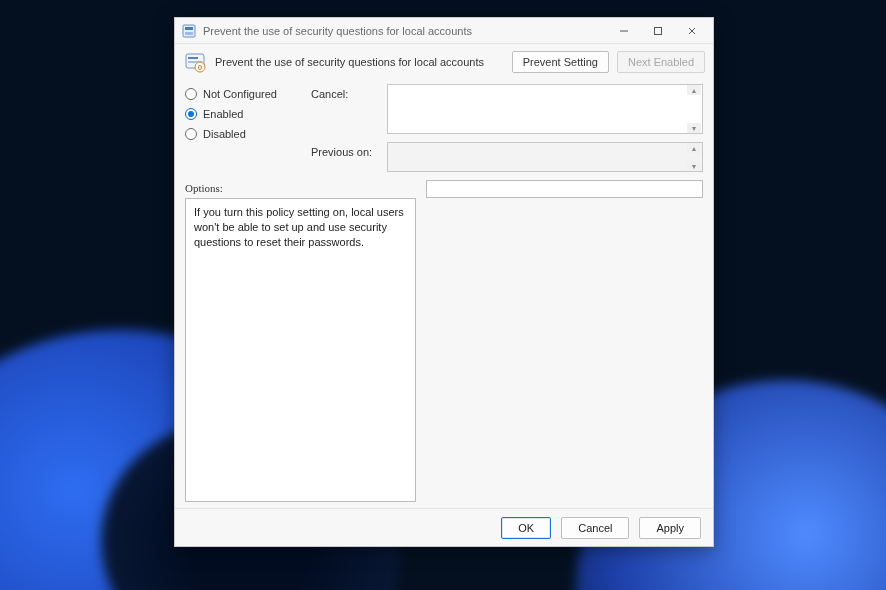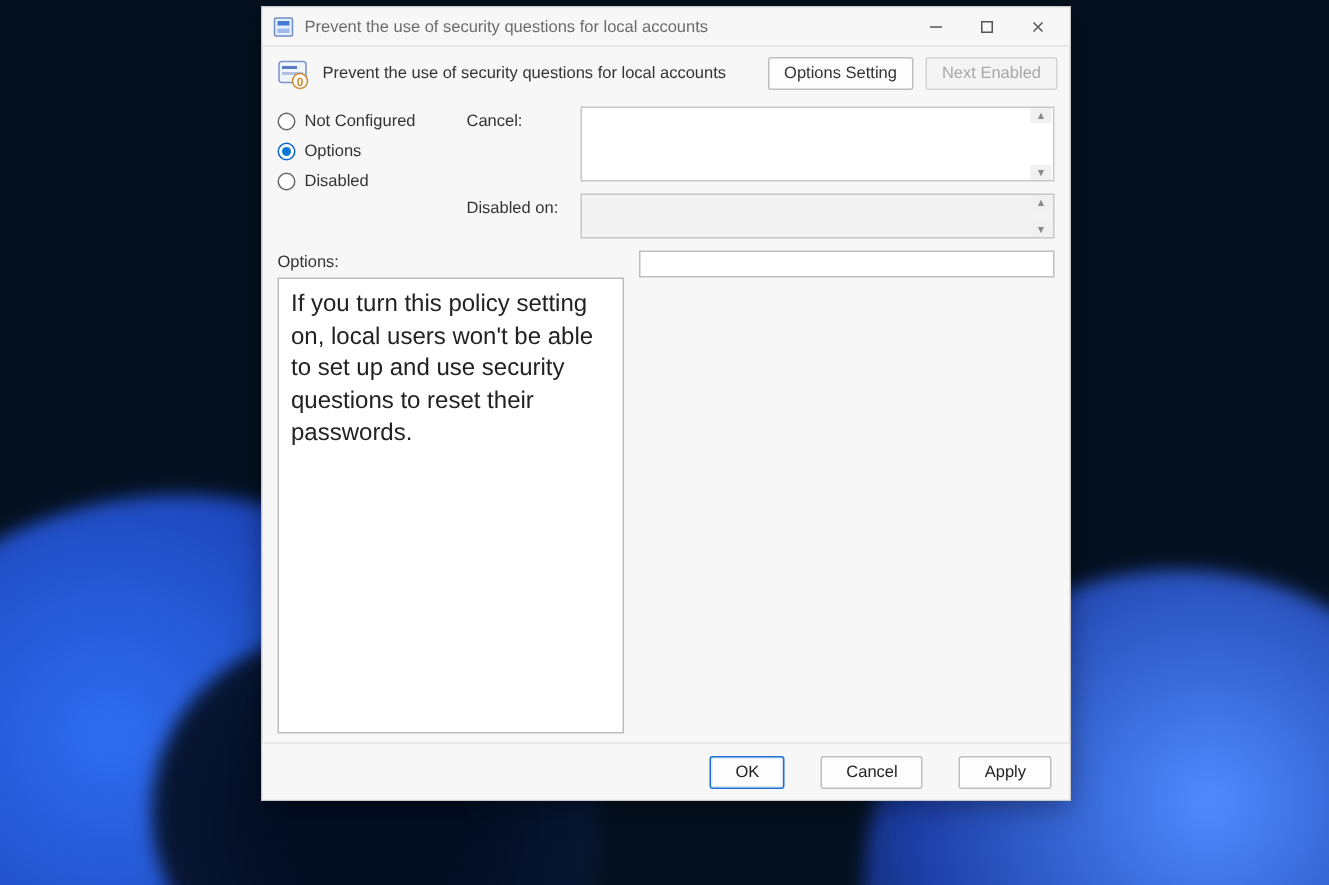--- a/index.html
+++ b/index.html
@@ -12,21 +12,21 @@
            background:radial-gradient(circle at 35% 35%,#2e6df2 0%,#1a3fb0 45%,#041535 85%);
            transform:rotate(20deg);}
     .bg2 { width:420px;height:420px;right:-110px;bottom:-210px;
            background:radial-gradient(circle at 60% 40%,#4f8bff 0%,#1d3fa8 55%,#041535 90%);
            transform:rotate(-25deg);}
     .bg3 { width:300px;height:260px;left:100px;bottom:-90px;
            background:radial-gradient(circle at 50% 50%,#020d22 0%,#020d22 30%,#0a1a3a 90%);
            transform:rotate(15deg);}
 
     
-    .window { position:absolute; left:174px; top:4px; width:540px; height:530px;
+    .window { position:absolute; left:174px; top:17px; width:540px; height:530px;
               background:#f7f7f7; border:1px solid #c9c9c9; box-shadow:0 4px 18px rgba(0,0,0,.35);
               display:flex; flex-direction:column; font-size:11px; color:#222; }
 
     
     .titlebar { height:26px; display:flex; align-items:center; padding:0 4px 0 6px;
                 background:#f7f7f7; border-bottom:1px solid #e3e3e3; }
     .titlebar .icon-slot { width:16px;height:16px;margin-right:6px; display:flex;align-items:center;justify-content:center;}
     .titlebar .title { flex:1; color:#6b6b6b; font-size:11px; }
     .win-ctl { width:34px;height:26px; display:flex;align-items:center;justify-content:center;
                color:#555; font-size:10px; }
@@ -59,27 +59,27 @@
                           background:#f0f0f0; }
     .comment-box .spin .up{height:10px;} .comment-box .spin{top:0;bottom:0;}
     .comment-box .spin .dn{position:absolute;bottom:0;width:14px;}
     .supported-box .spin{top:0;bottom:0;} .supported-box .spin .dn{position:absolute;bottom:0;width:14px;}
 
     .spacer-row{height:8px;}
 
     
     .lower { flex:1; display:grid; grid-template-columns:1fr 1.2fr; column-gap:10px;
              padding:0 10px 6px 10px; grid-template-rows:auto 1fr; }
-    .sect-label{ font-size:11px; color:#333; padding:2px 0 4px 0; }
+    .sect-label{ font-size:11px; color:#333; padding:2px 0 4px 0;font-family:Liberation Serif, serif; }
     .options-area,.help-area { border:1px solid #bcbcbc; background:#fff; overflow:hidden; }
-    .help-area { padding:6px 8px; font-size:16px; line-height:1.35; color:#222; }
+    .help-area { padding:6px 8px; font-size:11px; line-height:1.35; color:#222; }
 
     
     .footer { height:38px; display:flex; align-items:center; justify-content:flex-end;
-              gap:24px; padding:0 12px; border-top:1px solid #e3e3e3; background:#f7f7f7; }
+              gap:10px; padding:0 12px; border-top:1px solid #e3e3e3; background:#f7f7f7; }
     .btn { height:22px; padding:0 16px; font-size:11px; background:#fdfdfd;
            border:1px solid #bfbfbf; border-radius:2px; color:#222; }
     .btn.primary { border-color:#1a6fd1; box-shadow:inset 0 0 0 1px rgba(26,111,209,.15); }
 
     svg { display:block; }
   </style>
 </head>
 <body>
 
 <div class="bg-shape bg1"></div>
@@ -118,51 +118,51 @@
     <span class="policy-icon">
       <svg width="22" height="22" viewBox="0 0 22 22">
         <rect x="2" y="3" width="18" height="14" rx="2" fill="#f0f4fb" stroke="#7893c7"></rect>
         <rect x="4" y="6" width="10" height="2" fill="#5a7dc3"></rect>
         <rect x="4" y="10" width="14" height="2" fill="#aebfe0"></rect>
         <circle cx="16" cy="16" r="5" fill="#fff" stroke="#cc8a2e"></circle>
         <text x="16" y="19" font-size="8" text-anchor="middle" fill="#cc8a2e" font-weight="bold">0</text>
       </svg>
     </span>
     <span class="header-title">Prevent the use of security questions for local accounts</span>
-    <button class="nav-btn">Options Setting</button>
+    <button class="nav-btn">Prevent Setting</button>
     <button class="nav-btn disabled">Next Enabled</button>
   </div>
 
   <div class="config">
     <div class="radios" style="grid-row:1 / span 3;">
       <label class="radio-item">
         <input type="radio" class="radio" name="state" style="">
         <span>Not Configured</span>
       </label>
       <label class="radio-item">
         <input type="radio" class="radio" name="state" checked="" style="">
-        <span>Options</span>
+        <span>Enabled</span>
       </label>
       <label class="radio-item">
         <input type="radio" class="radio" name="state" style="">
         <span>Disabled</span>
       </label>
     </div>
 
     <div class="field-label">Cancel:</div>
     <div class="comment-box">
       <div class="spin">
         <div class="up">▲</div>
         <div class="dn">▼</div>
       </div>
     </div>
 
     <div class="spacer-row" style="grid-column:2 / span 2;"></div>
 
-    <div class="field-label">Disabled on:</div>
+    <div class="field-label">Previous on:</div>
     <div class="supported-box">
       <div class="spin">
         <div class="up">▲</div>
         <div class="dn">▼</div>
       </div>
     </div>
   </div>
 
   <div class="lower">
     <div class="sect-label">Options:</div>

